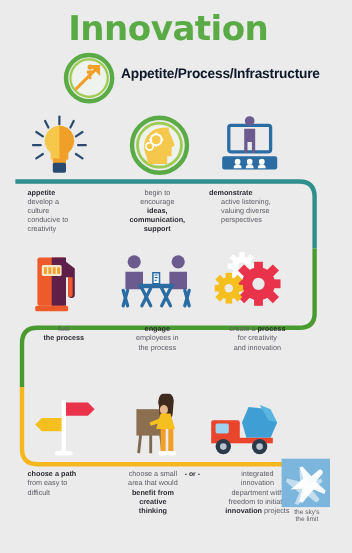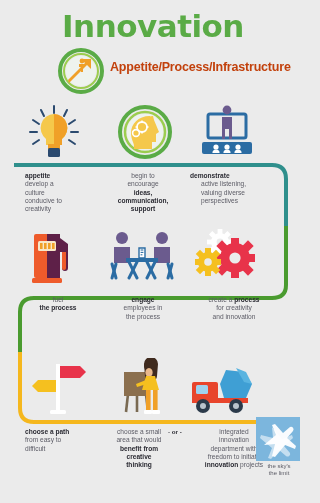--- a/index.html
+++ b/index.html
@@ -13,21 +13,21 @@
   .page{position:relative;width:306px;height:481px;background:#ebebeb;}
 
   
   .title{
     position:absolute;left:0;top:8px;width:306px;text-align:center;
     font-size:31px;font-weight:bold;color:#5aab46;letter-spacing:-0.5px;
     font-family:"DejaVu Sans", sans-serif;
   }
   .subtitle{
     position:absolute;left:110px;top:60px;width:196px;
-    font-size:12.5px;color:#c2410c;font-weight:bold;letter-spacing:-0.2px;
+    font-size:12.5px;color:#0f172a;font-weight:bold;letter-spacing:-0.2px;
     font-family:"Liberation Sans", sans-serif;
   }
   .logo-circle{
     position:absolute;left:57px;top:47px;width:48px;height:48px;
   }
 
   
   .paths{position:absolute;left:0;top:0;width:306px;height:503px;pointer-events:none;}
 
   .icon-box{position:absolute;}

